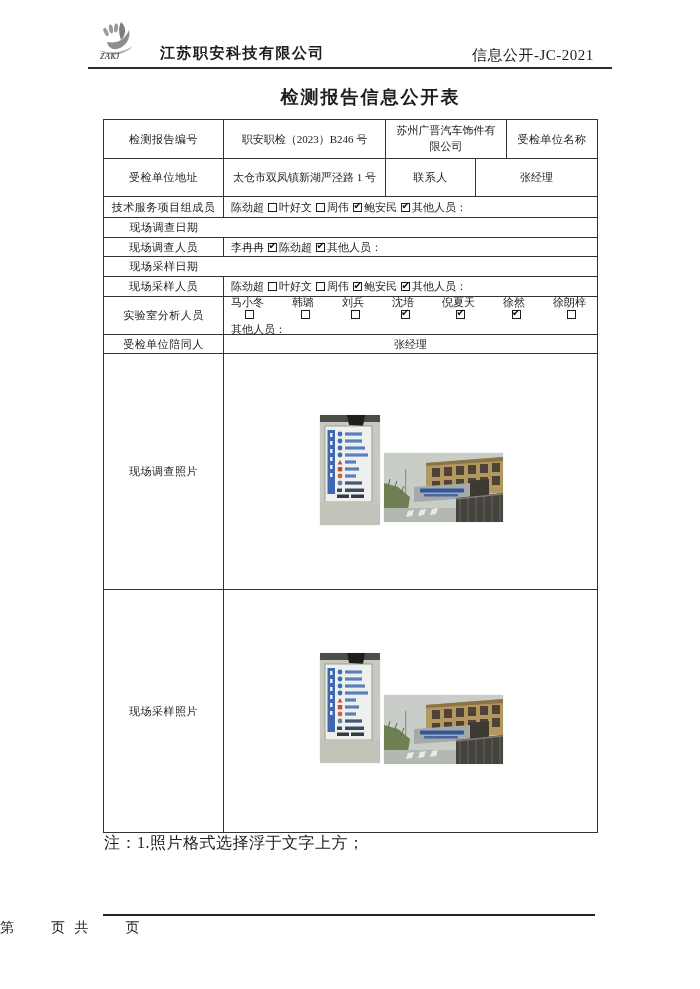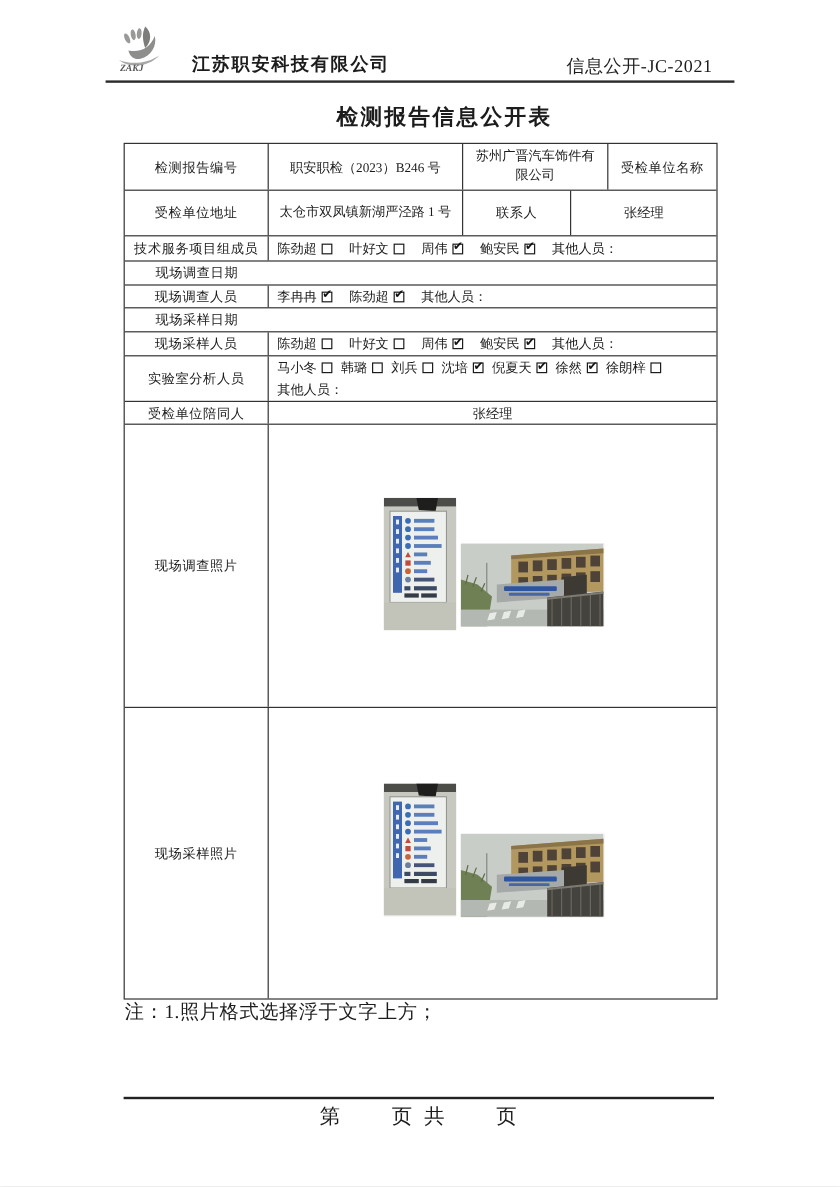--- a/index.html
+++ b/index.html
@@ -30,39 +30,39 @@
   .w-v1   { width:162px; flex:0 0 162px; }
   .w-lab2 { width:90px;  flex:0 0 90px; }
   .w-v2   { flex:1; }
   .w-span { flex:1; }
   .h39 { height:39px; } .h38 { height:38px; } .h21 { height:21px; }
   .h20 { height:20px; } .h19 { height:19px; }
   .h236 { height:236px; } .h242 { height:242px; }
   .two-line { line-height:1.45; }
   
   .checklist { display:flex; align-items:center; flex-wrap:nowrap; }
-  .member { display:inline-flex; align-items:center; margin-right:14px; white-space:nowrap; }
+  .member { display:inline-flex; align-items:center; margin-right:2px; white-space:nowrap; }
   .member .nm { margin-right:4px; }
   .cb { display:inline-block; width:9px; height:9px; border:1.2px solid #1c1c1c;
         position:relative; background:#fff; }
   .cb.checked::after { content:"✔"; position:absolute; left:-0.5px; top:-3.5px;
         font-size:10px; font-weight:bold; color:#111; font-family:"DejaVu Sans",sans-serif; }
   .others { white-space:nowrap; }
   .lab-cell-lines { display:block; width:100%; padding:2px 0 2px 7px; }
   .lab-cell-lines .line1 { display:flex; align-items:center; }
-  .lab-cell-lines .line1 .member { margin-right:7px; }
+  .lab-cell-lines .line1 .member { margin-right:24px;flex-direction:column; }
   .lab-cell-lines .line2 { margin-top:3px; }
   
   .photo-cell { position:relative; }
   .photo { position:absolute; box-shadow:0 0 1px rgba(0,0,0,.2); }
   
   .note { position:absolute; left:104px; top:833px; font-size:16px; letter-spacing:.5px; }
   .footer-rule { position:absolute; left:103px; top:914px; width:492px; height:1.5px; background:#222; }
-  .footer-text { position:absolute; left:0; top:919px; width:100%; text-align:center;
-                 font-size:17px; letter-spacing:3px; }
+  .footer-text { position:absolute; left:0; top:919px; width:100%; text-align:left;
+                 font-size:14px; letter-spacing:3px; }
 </style>
 </head>
 <body>
 
 <div class="page">
 
   <div class="logo">
     <svg width="66" height="40" viewBox="0 0 66 40">
       <path d="M28 2 C33 6 34 14 28 20 C26 14 25 8 28 2 Z" fill="#7d7d7b"></path>
       <path d="M14 22 C24 24 32 20 36 10 C38 18 33 27 24 29 C19 30 15 27 14 22 Z" fill="#8e8e8c"></path>

